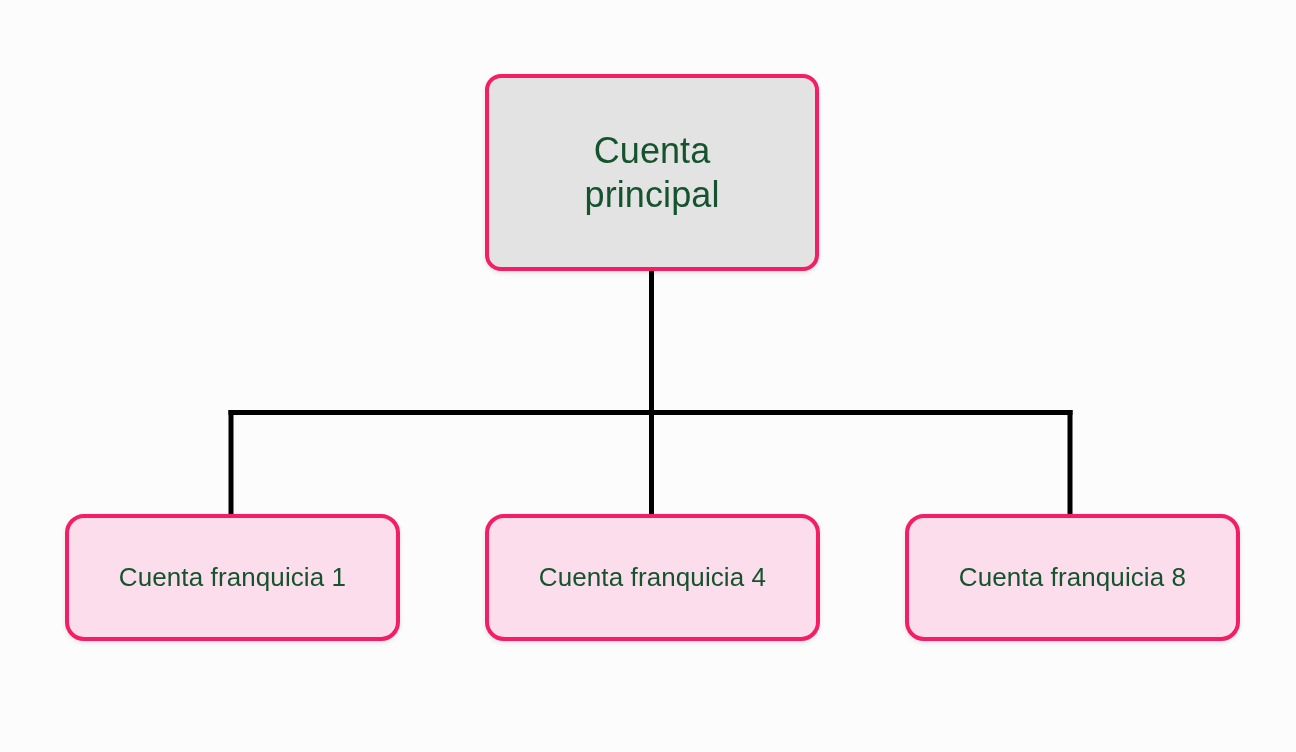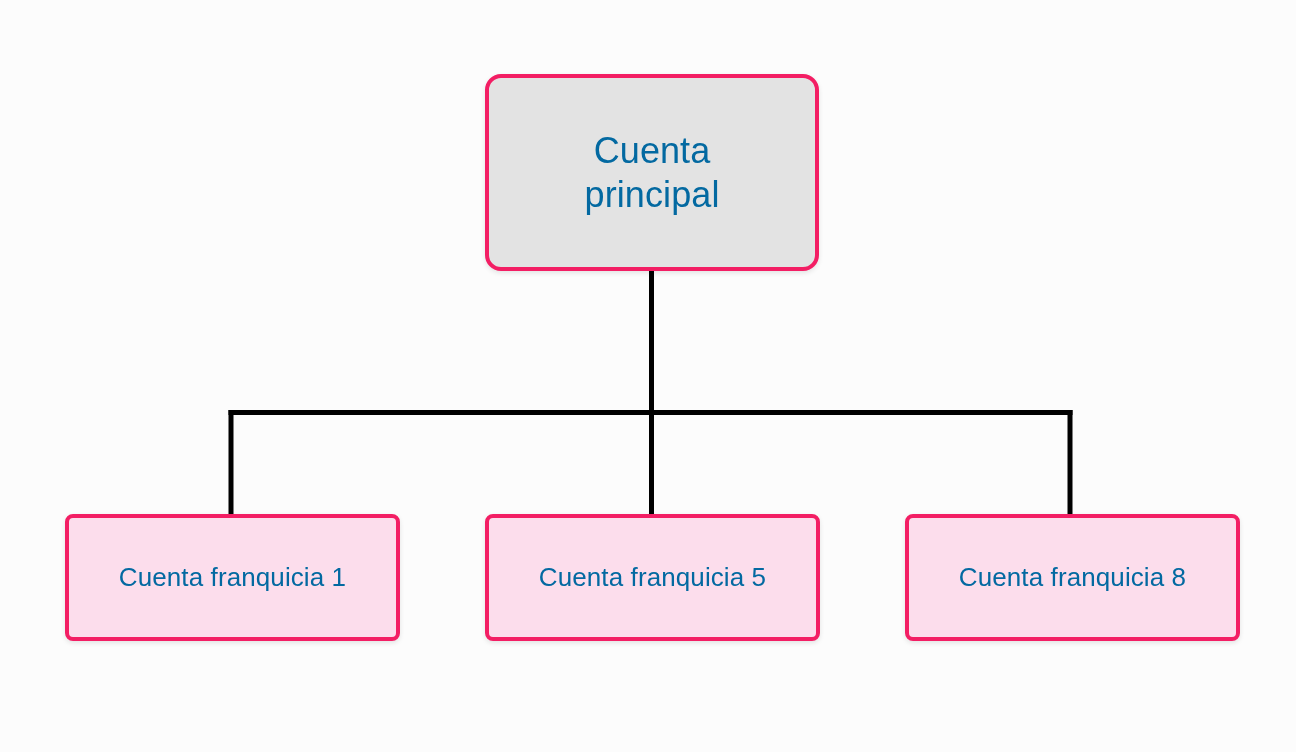--- a/index.html
+++ b/index.html
@@ -38,21 +38,21 @@
   
   .node {
     position: absolute;
     z-index: 2;
     display: flex;
     align-items: center;
     justify-content: center;
     text-align: center;
     border-style: solid;
     border-color: #f31e64;
-    color: #0369a1;
+    color: #14532d;
     box-shadow: 0 2px 5px rgba(0,0,0,0.10);
   }
 
   .node-root {
     left: 485px;
     top: 74px;
     width: 334px;
     height: 197px;
     border-width: 4px;
     border-radius: 16px;
@@ -60,21 +60,21 @@
     font-size: 36px;
     line-height: 1.22;
     letter-spacing: 0.1px;
   }
 
   .node-child {
     top: 514px;
     width: 335px;
     height: 127px;
     border-width: 4px;
-    border-radius: 8px;
+    border-radius: 19px;
     background: #fcddec;
     font-size: 26px;
     line-height: 1.25;
     letter-spacing: 0.1px;
   }
 
   .node-child-1 { left: 65px; }
   .node-child-2 { left: 485px; }
   .node-child-3 { left: 905px; }
 
@@ -107,20 +107,20 @@
   <div class="node node-root">
     <span class="node-label">Cuenta
 principal</span>
   </div>
 
   <div class="node node-child node-child-1">
     <span class="node-label">Cuenta franquicia 1</span>
   </div>
 
   <div class="node node-child node-child-2">
-    <span class="node-label">Cuenta franquicia 5</span>
+    <span class="node-label">Cuenta franquicia 4</span>
   </div>
 
   <div class="node node-child node-child-3">
     <span class="node-label">Cuenta franquicia 8</span>
   </div>
 
 </div>
 
 </body></html>

